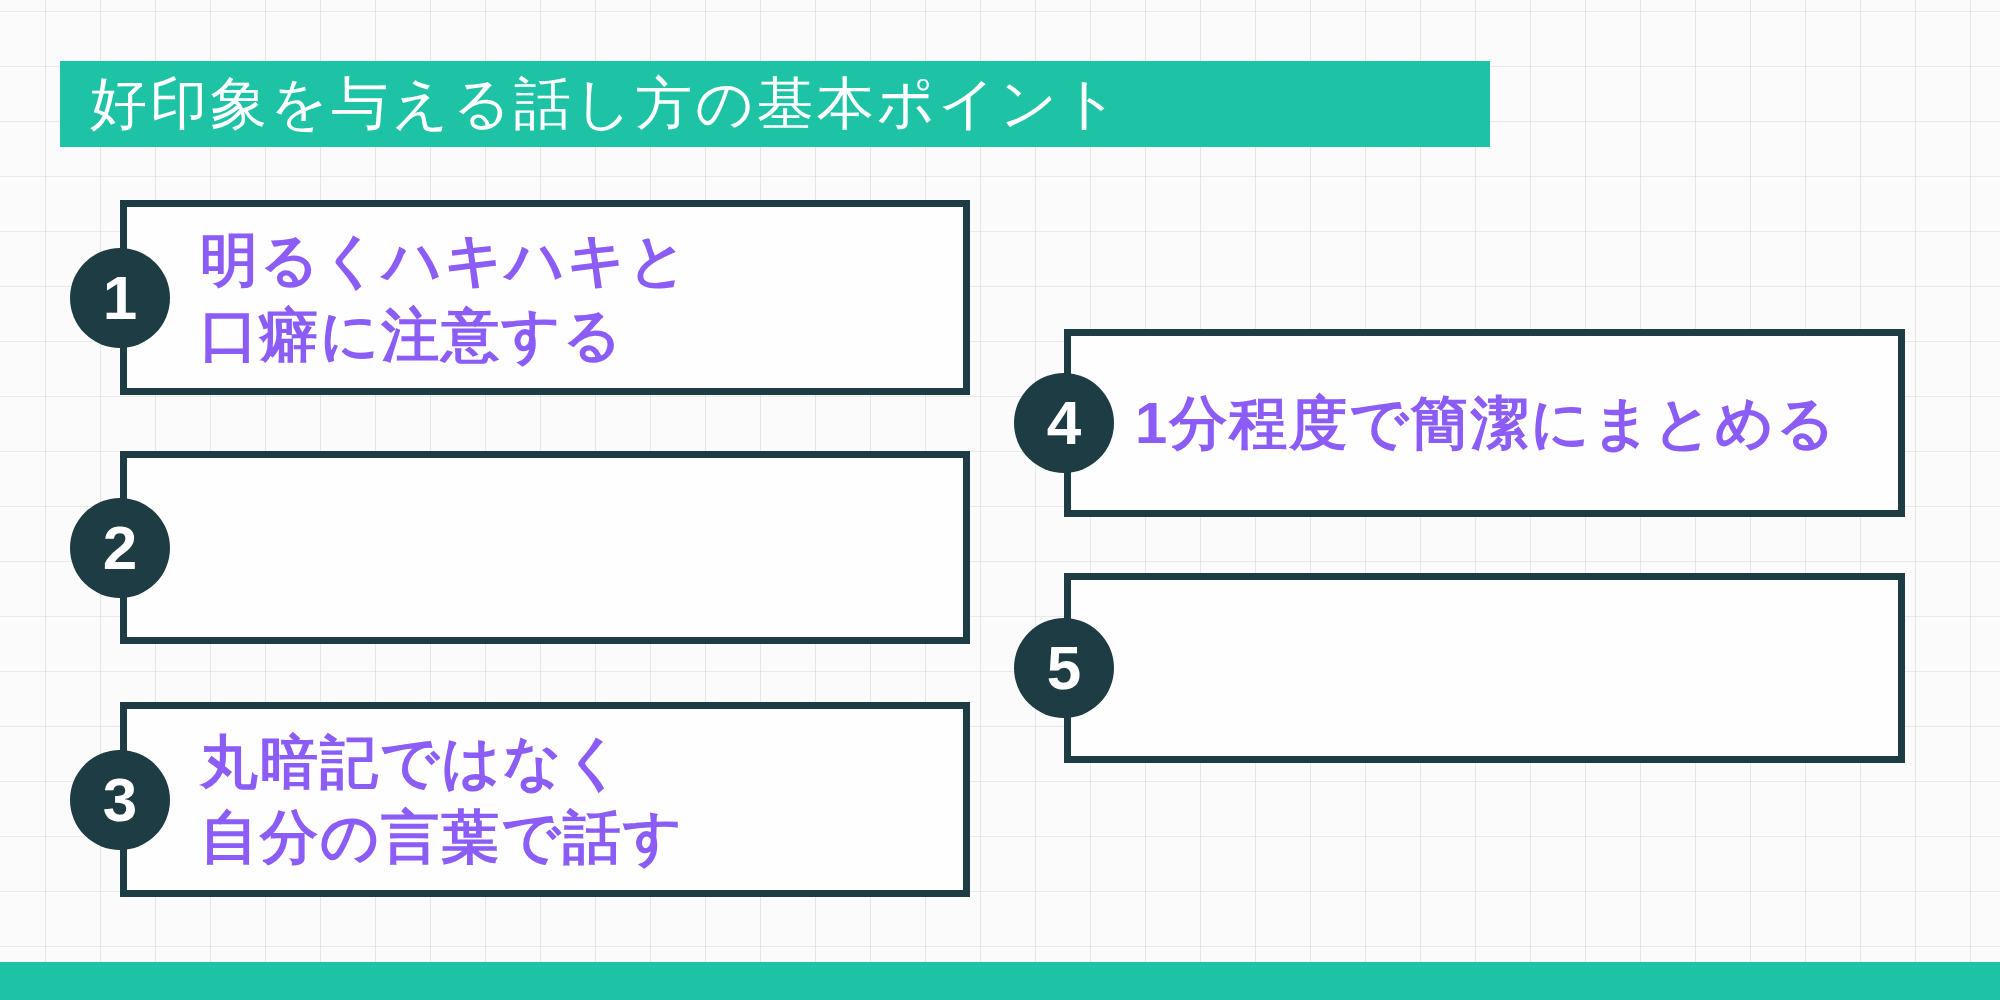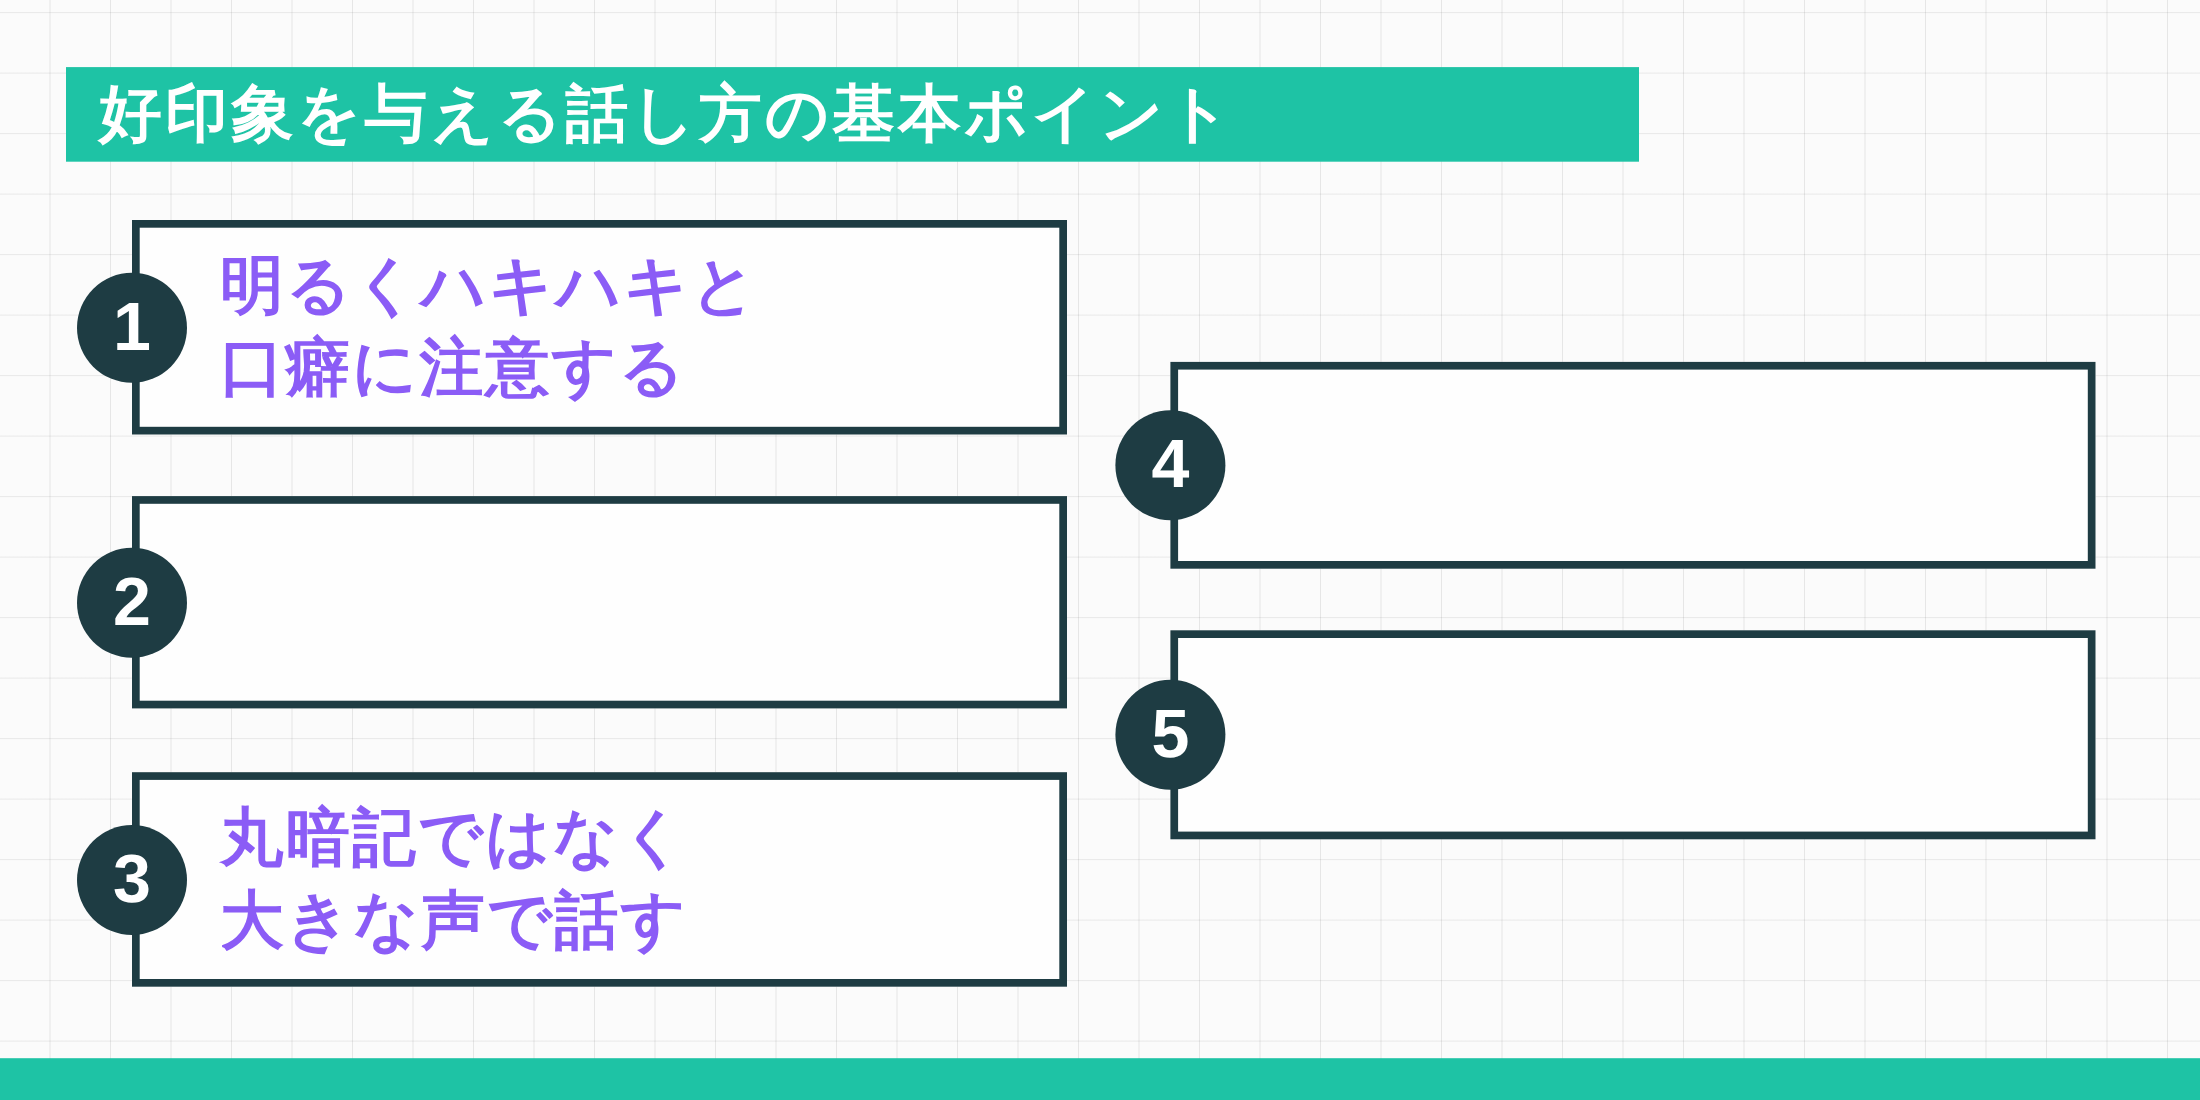--- a/index.html
+++ b/index.html
@@ -17,21 +17,21 @@
   }
   .title-bar{
     position:absolute;
     left:60px;top:61px;width:1430px;height:86px;
     background:#1ec3a5;
     display:flex;align-items:center;
     padding-left:30px;box-sizing:border-box;
   }
   .title-bar .title-text{
     color:#ffffff;
-    font-size:57px;font-weight:700;
+    font-size:57px;font-weight:400;
     letter-spacing:3px;
     white-space:nowrap;
   }
   .bottom-bar{
     position:absolute;
     left:0;top:962px;width:2000px;height:38px;
     background:#1ec3a5;
   }
   .point-box{
     position:absolute;
@@ -86,26 +86,29 @@
   </div>
 
   <div class="point-box box-2 col-left">
     <div class="num-circle">2</div>
   </div>
 
   <div class="point-box box-3 col-left">
     <div class="num-circle">3</div>
     <div class="point-text">
       <span>丸暗記ではなく</span>
-      <span>大きな声で話す</span>
+      <span>自分の言葉で話す</span>
     </div>
   </div>
 
   <div class="point-box box-4 col-right">
     <div class="num-circle">4</div>
+    <div class="point-text">
+      <span>1分程度で簡潔にまとめる</span>
+    </div>
   </div>
 
   <div class="point-box box-5 col-right">
     <div class="num-circle">5</div>
   </div>
 
   <div class="bottom-bar"></div>
 
 </div>
 

